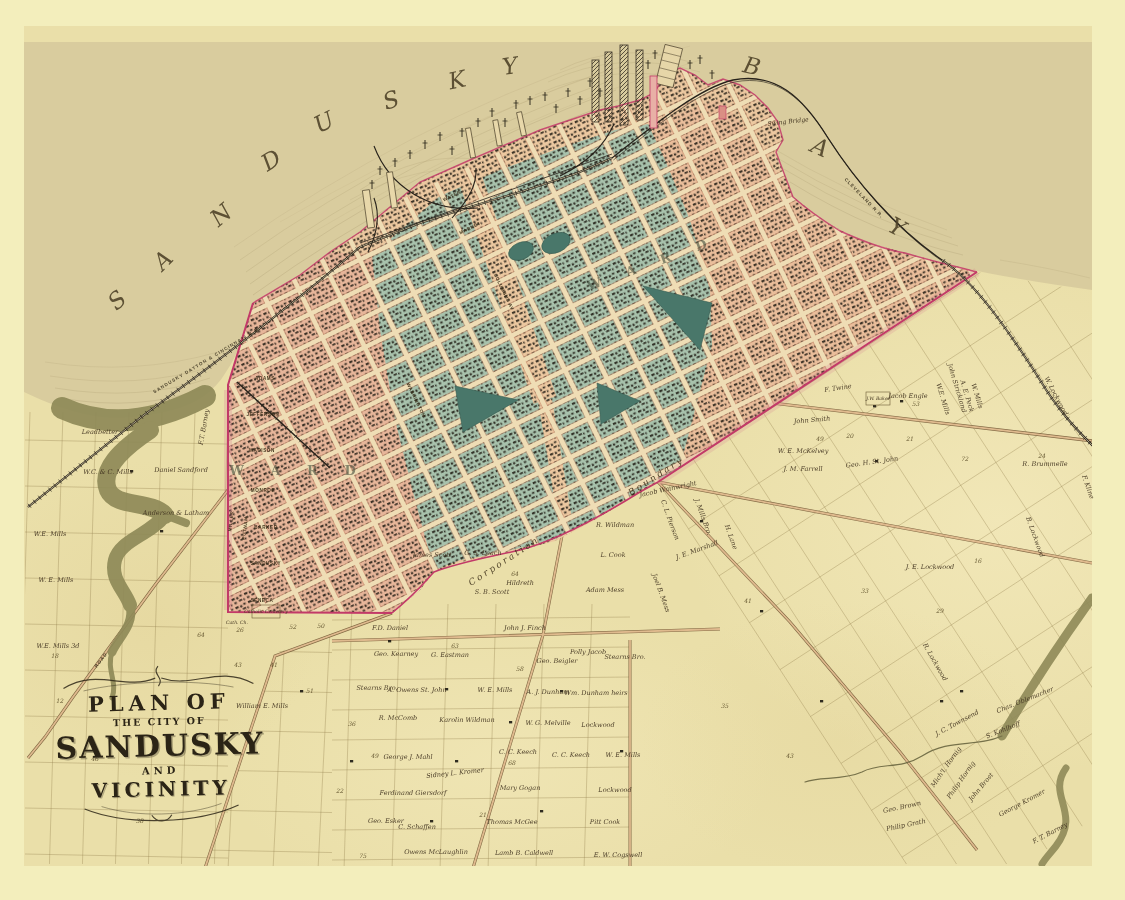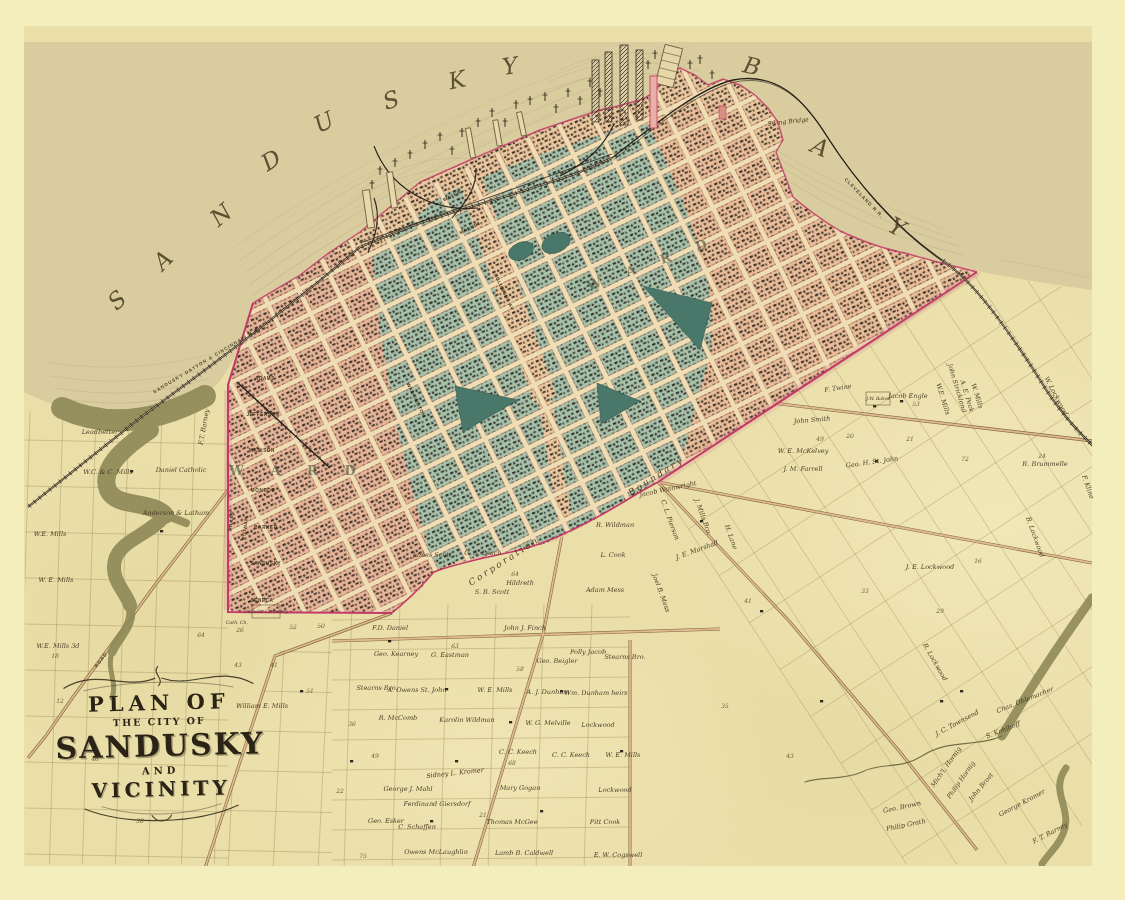--- a/index.html
+++ b/index.html
@@ -647,21 +647,21 @@
       <span class="lbl street" style="left: 266px; top: 563px; transform: translate(-50%, -50%) rotate(0deg);">SANDUSKY</span>
       <span class="lbl street" style="left: 262px; top: 600px; transform: translate(-50%, -50%) rotate(0deg);">SENECA</span>
       <span class="lbl street" style="left: 231px; top: 521px; transform: translate(-50%, -50%) rotate(-83deg);">MILLER</span>
       <span class="lbl street" style="left: 245px; top: 528px; transform: translate(-50%, -50%) rotate(-83deg);">PUTNAM</span>
       <span class="lbl street" style="left: 452px; top: 196px; transform: translate(-50%, -50%) rotate(-26deg);">WATER</span>
       <span class="lbl street" style="left: 470px; top: 228px; transform: translate(-50%, -50%) rotate(-26deg);">MARKET</span>
       <span class="lbl street" style="left: 416px; top: 400px; transform: translate(-50%, -50%) rotate(64deg);">WASHINGTON</span>
       <span class="lbl street" style="left: 504px; top: 292px; transform: translate(-50%, -50%) rotate(64deg);">COLUMBUS AV</span>
       <span class="lbl farm" style="left: 100px; top: 432px; transform: translate(-50%, -50%) rotate(0deg);">Leadbetter</span>
       <span class="lbl farm" style="left: 108px; top: 472px; transform: translate(-50%, -50%) rotate(0deg);">W.C. &amp; C. Mills</span>
-      <span class="lbl farm" style="left: 181px; top: 470px; transform: translate(-50%, -50%) rotate(0deg);">Daniel Catholic</span>
+      <span class="lbl farm" style="left: 181px; top: 470px; transform: translate(-50%, -50%) rotate(0deg);">Daniel Sandford</span>
       <span class="lbl farm" style="left: 176px; top: 513px; transform: translate(-50%, -50%) rotate(0deg);">Anderson &amp; Latham</span>
       <span class="lbl farm" style="left: 50px; top: 534px; transform: translate(-50%, -50%) rotate(0deg);">W.E. Mills</span>
       <span class="lbl farm" style="left: 56px; top: 580px; transform: translate(-50%, -50%) rotate(0deg);">W. E. Mills</span>
       <span class="lbl farm" style="left: 58px; top: 633px; transform: translate(-50%, -50%) rotate(0deg); margin-top: 13px;">W.E. Mills 3d</span>
       <span class="lbl farm" style="left: 204px; top: 427px; transform: translate(-50%, -50%) rotate(-80deg);">F.T. Barney</span>
       <span class="lbl farm" style="left: 262px; top: 706px; transform: translate(-50%, -50%) rotate(0deg);">William E. Mills</span>
       <span class="lbl farm" style="left: 390px; top: 628px; transform: translate(-50%, -50%) rotate(0deg);">F.D. Daniel</span>
       <span class="lbl farm" style="left: 525px; top: 628px; transform: translate(-50%, -50%) rotate(0deg);">John J. Finch</span>
       <span class="lbl farm" style="left: 396px; top: 654px; transform: translate(-50%, -50%) rotate(0deg);">Geo. Kearney</span>
       <span class="lbl farm" style="left: 450px; top: 655px; transform: translate(-50%, -50%) rotate(0deg);">G. Eastman</span>
@@ -670,26 +670,26 @@
       <span class="lbl farm" style="left: 625px; top: 657px; transform: translate(-50%, -50%) rotate(0deg);">Stearns Bro.</span>
       <span class="lbl farm" style="left: 377px; top: 688px; transform: translate(-50%, -50%) rotate(0deg);">Stearns Bro.</span>
       <span class="lbl farm" style="left: 417px; top: 690px; transform: translate(-50%, -50%) rotate(0deg);">A. Owens St. John</span>
       <span class="lbl farm" style="left: 495px; top: 690px; transform: translate(-50%, -50%) rotate(0deg);">W. E. Mills</span>
       <span class="lbl farm" style="left: 548px; top: 692px; transform: translate(-50%, -50%) rotate(0deg);">A. J. Dunham</span>
       <span class="lbl farm" style="left: 596px; top: 693px; transform: translate(-50%, -50%) rotate(0deg);">Wm. Dunham heirs</span>
       <span class="lbl farm" style="left: 398px; top: 718px; transform: translate(-50%, -50%) rotate(0deg);">R. McComb</span>
       <span class="lbl farm" style="left: 467px; top: 720px; transform: translate(-50%, -50%) rotate(0deg);">Karolin Wildman</span>
       <span class="lbl farm" style="left: 548px; top: 723px; transform: translate(-50%, -50%) rotate(0deg);">W. G. Melville</span>
       <span class="lbl farm" style="left: 598px; top: 725px; transform: translate(-50%, -50%) rotate(0deg);">Lockwood</span>
-      <span class="lbl farm" style="left: 408px; top: 757px; transform: translate(-50%, -50%) rotate(0deg); margin-top: 32px;">George J. Mahl</span>
+      <span class="lbl farm" style="left: 408px; top: 757px; transform: translate(-50%, -50%) rotate(0deg);">George J. Mahl</span>
       <span class="lbl farm" style="left: 518px; top: 752px; transform: translate(-50%, -50%) rotate(0deg);">C. C. Keech</span>
       <span class="lbl farm" style="left: 571px; top: 755px; transform: translate(-50%, -50%) rotate(0deg);">C. C. Keech</span>
       <span class="lbl farm" style="left: 623px; top: 755px; transform: translate(-50%, -50%) rotate(0deg);">W. E. Mills</span>
       <span class="lbl farm" style="left: 455px; top: 773px; transform: translate(-50%, -50%) rotate(-6deg);">Sidney L. Kromer</span>
-      <span class="lbl farm" style="left: 437px; top: 793px; transform: translate(-50%, -50%) rotate(0deg); margin-top: 11px;">Ferdinand Giersdorf</span>
+      <span class="lbl farm" style="left: 413px; top: 793px; transform: translate(-50%, -50%) rotate(0deg);">Ferdinand Giersdorf</span>
       <span class="lbl farm" style="left: 520px; top: 788px; transform: translate(-50%, -50%) rotate(0deg);">Mary Gogan</span>
       <span class="lbl farm" style="left: 615px; top: 790px; transform: translate(-50%, -50%) rotate(0deg);">Lockwood</span>
       <span class="lbl farm" style="left: 386px; top: 821px; transform: translate(-50%, -50%) rotate(0deg);">Geo. Esker</span>
       <span class="lbl farm" style="left: 417px; top: 827px; transform: translate(-50%, -50%) rotate(0deg);">C. Schaffen</span>
       <span class="lbl farm" style="left: 512px; top: 822px; transform: translate(-50%, -50%) rotate(0deg);">Thomas McGee</span>
       <span class="lbl farm" style="left: 605px; top: 822px; transform: translate(-50%, -50%) rotate(0deg);">Pitt Cook</span>
       <span class="lbl farm" style="left: 436px; top: 852px; transform: translate(-50%, -50%) rotate(0deg);">Owens McLaughlin</span>
       <span class="lbl farm" style="left: 524px; top: 853px; transform: translate(-50%, -50%) rotate(0deg);">Lamb B. Caldwell</span>
       <span class="lbl farm" style="left: 618px; top: 855px; transform: translate(-50%, -50%) rotate(0deg);">E. W. Cogswell</span>
       <span class="lbl farm" style="left: 908px; top: 396px; transform: translate(-50%, -50%) rotate(0deg);">Jacob Engle</span>

